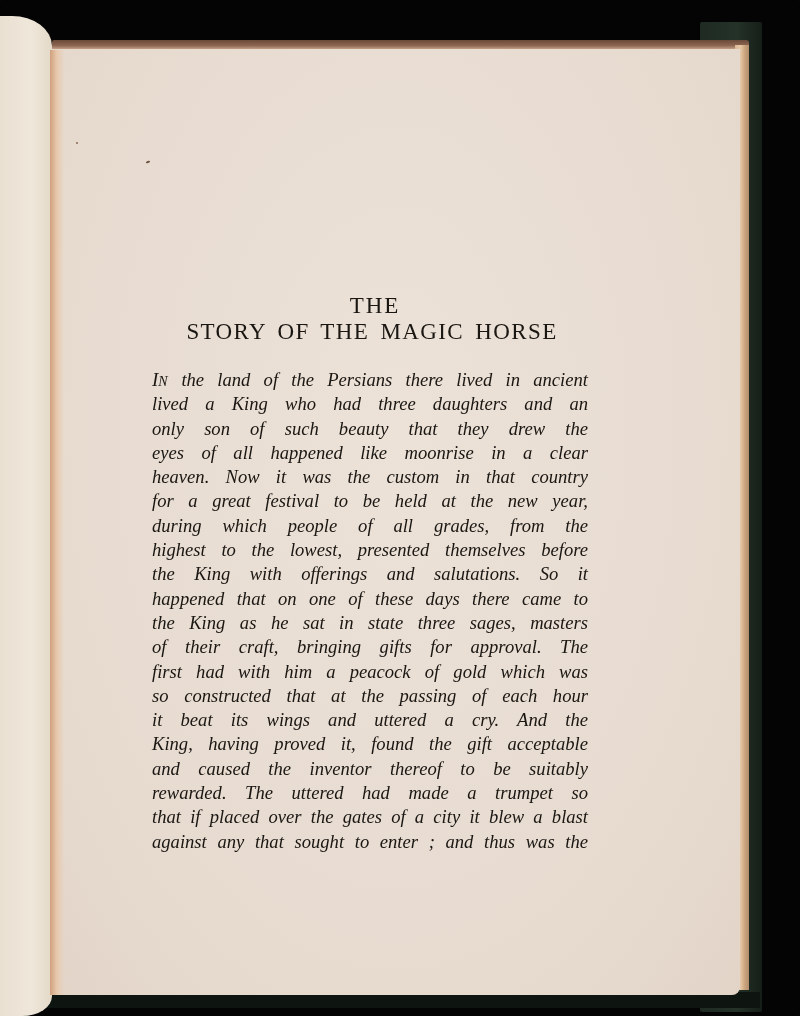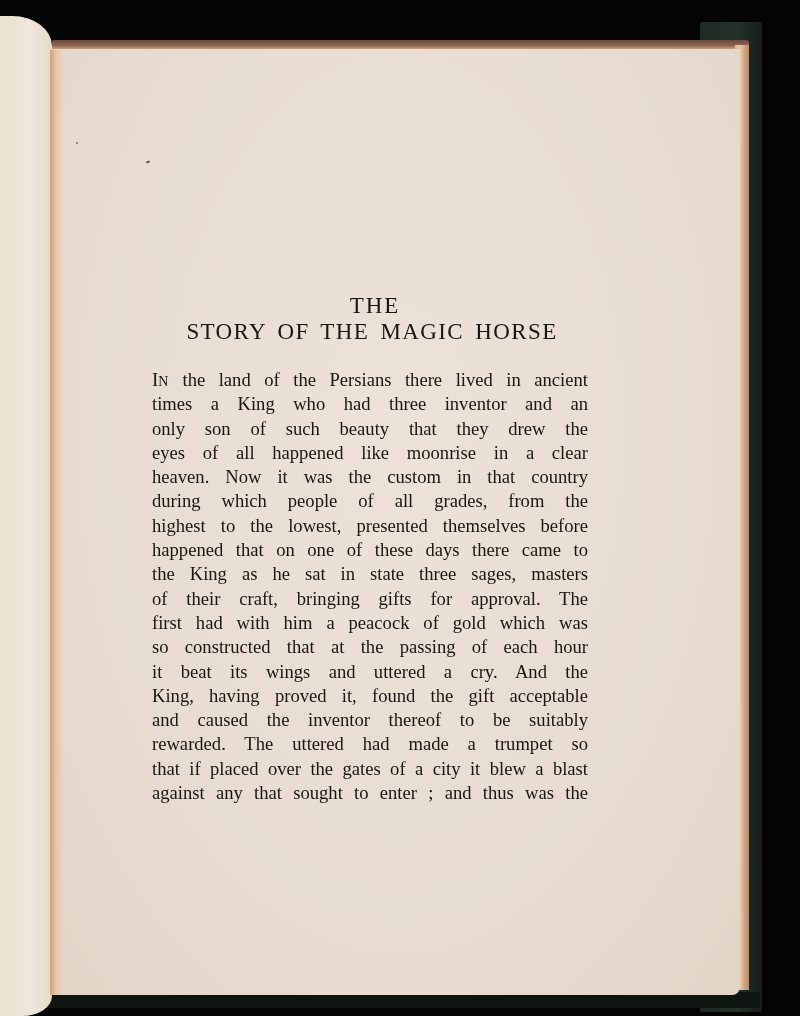--- a/index.html
+++ b/index.html
@@ -123,20 +123,21 @@
       font-size: 18.6px;
       line-height: 24.3px;
       text-align: justify;
     }
     .line {
       display: block;
       text-align: justify;
       text-align-last: justify;
       white-space: nowrap;
       height: 24.3px;
+      font-style: italic;
     }
     .smallcap-I { font-size: 19px; }
     .smallcap-N { font-size: 14px; letter-spacing: 0.5px; }
   </style>
 </head>
 <body>
 
 <div class="scene">
   <div class="cover-right"></div>
   <div class="cover-bottom"></div>
@@ -147,26 +148,28 @@
   <div class="page">
     <div class="speck s1"></div>
     <div class="speck s2"></div>
 
     <div class="text-block">
       <div class="title-line1">THE</div>
       <div class="title-line2">STORY OF THE MAGIC HORSE</div>
 
       <div class="body-text">
         <span class="line"><span class="smallcap-I">I</span><span class="smallcap-N">N</span><span> the land of the Persians there lived in ancient</span></span>
-        <span class="line">times a King who had three inventor and an</span>
+        <span class="line">lived a King who had three daughters and an</span>
         <span class="line">only son of such beauty that they drew the</span>
         <span class="line">eyes of all happened like moonrise in a clear</span>
         <span class="line">heaven.  Now it was the custom in that country</span>
+        <span class="line">for a great festival to be held at the new year,</span>
         <span class="line">during which people of all grades, from the</span>
         <span class="line">highest to the lowest, presented themselves before</span>
+        <span class="line">the King with offerings and salutations.  So it</span>
         <span class="line">happened that on one of these days there came to</span>
         <span class="line">the King as he sat in state three sages, masters</span>
         <span class="line">of their craft, bringing gifts for approval.  The</span>
         <span class="line">first had with him a peacock of gold which was</span>
         <span class="line">so constructed that at the passing of each hour</span>
         <span class="line">it beat its wings and uttered a cry.  And the</span>
         <span class="line">King, having proved it, found the gift acceptable</span>
         <span class="line">and caused the inventor thereof to be suitably</span>
         <span class="line">rewarded.  The uttered had made a trumpet so</span>
         <span class="line">that if placed over the gates of a city it blew a blast</span>

